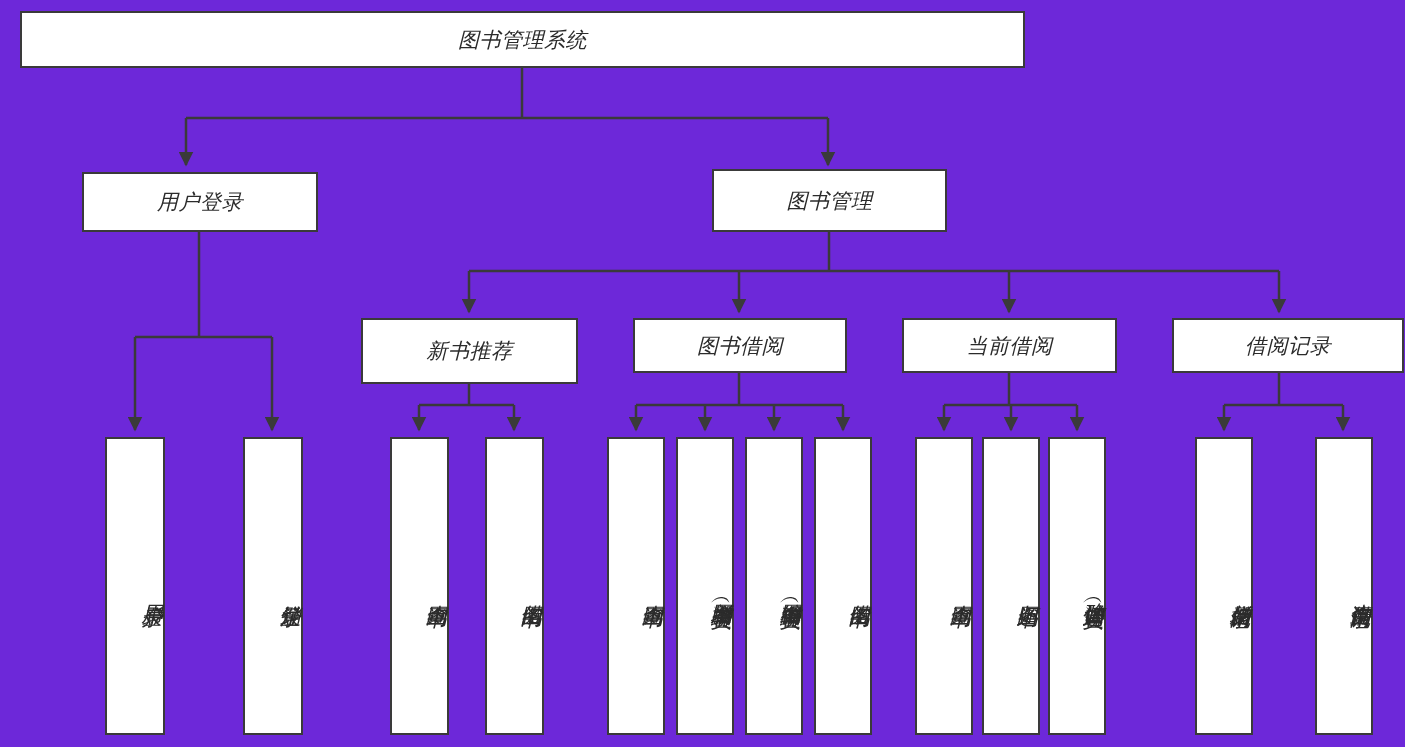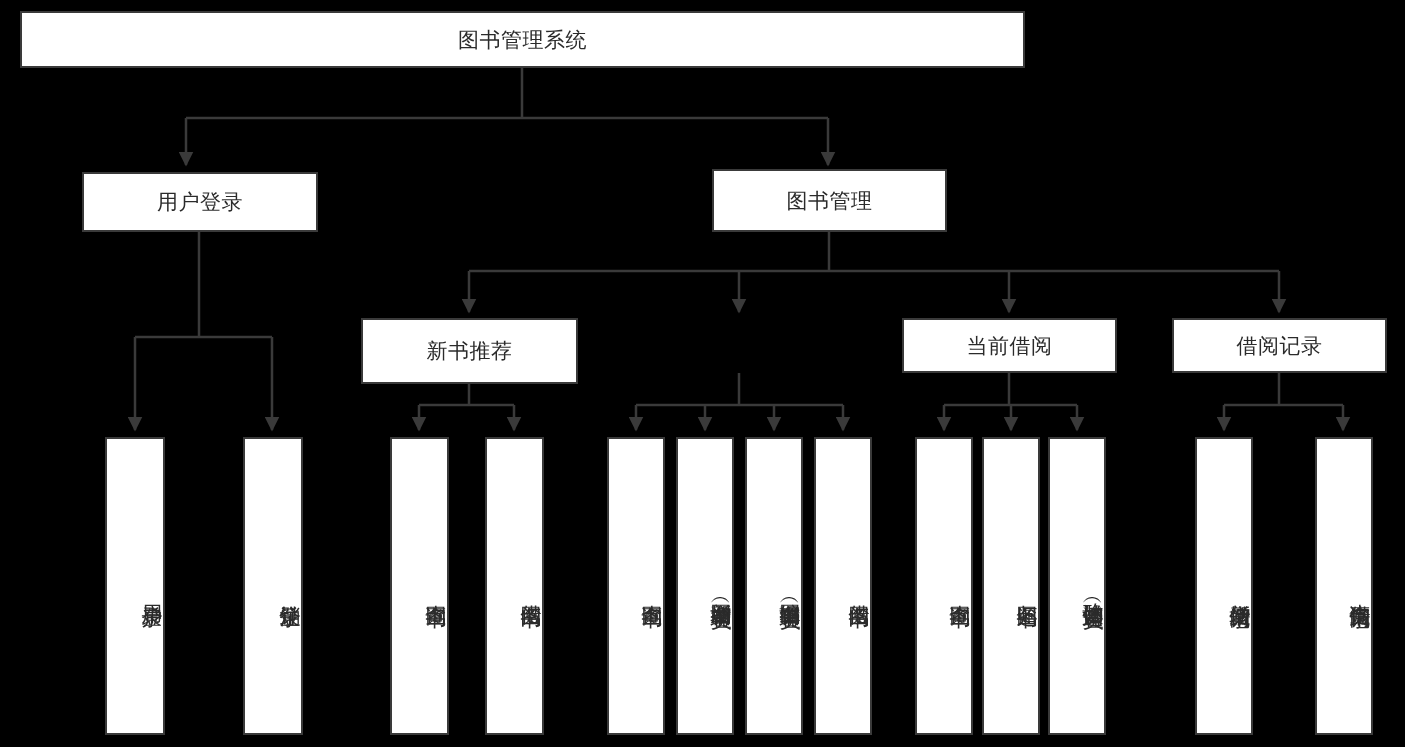--- a/index.html
+++ b/index.html
@@ -7,22 +7,23 @@
     padding: 0;
     background: #ffffff;
   }
   body {
     font-family: "Liberation Sans", "DejaVu Sans", sans-serif;
   }
   #canvas {
     position: relative;
     width: 1405px;
     height: 747px;
-    background: #000000;
+    background: #6d28d9;
     overflow: hidden;
+    font-style: italic;
   }
   #wires {
     position: absolute;
     left: 0;
     top: 0;
     width: 1405px;
     height: 747px;
     pointer-events: none;
   }
   .node {
@@ -116,22 +117,23 @@
       <path d="M 1343 405 L 1343 430" marker-end="url(#arrow)"></path>
     </g>
   </svg>
 
   <div class="node node-h" style="left:20px;top:11px;width:1005px;height:57px;">图书管理系统</div>
 
   <div class="node node-h" style="left:82px;top:172px;width:236px;height:60px;">用户登录</div>
   <div class="node node-h" style="left:712px;top:169px;width:235px;height:63px;text-align:right;">图书管理</div>
 
   <div class="node node-h" style="left:361px;top:318px;width:217px;height:66px;">新书推荐</div>
+  <div class="node node-h" style="left:633px;top:318px;width:214px;height:55px;">图书借阅</div>
   <div class="node node-h" style="left:902px;top:318px;width:215px;height:55px;">当前借阅</div>
-  <div class="node node-h" style="left:1172px;top:318px;width:215px;height:55px;">借阅记录</div>
+  <div class="node node-h" style="left:1172px;top:318px;width:232px;height:55px;">借阅记录</div>
 
   <div class="node node-v" style="left:105px;top:437px;width:60px;height:298px;">用户登录</div>
   <div class="node node-v" style="left:243px;top:437px;width:60px;height:298px;">注销登录</div>
 
   <div class="node node-v" style="left:390px;top:437px;width:59px;height:298px;">查询图书</div>
   <div class="node node-v" style="left:485px;top:437px;width:59px;height:298px;">借阅图书</div>
 
   <div class="node node-v" style="left:607px;top:437px;width:58px;height:298px;">查询图书</div>
   <div class="node node-v" style="left:676px;top:437px;width:58px;height:298px;">新增图书（管理员）</div>
   <div class="node node-v" style="left:745px;top:437px;width:58px;height:298px;">编辑图书（管理员）</div>

